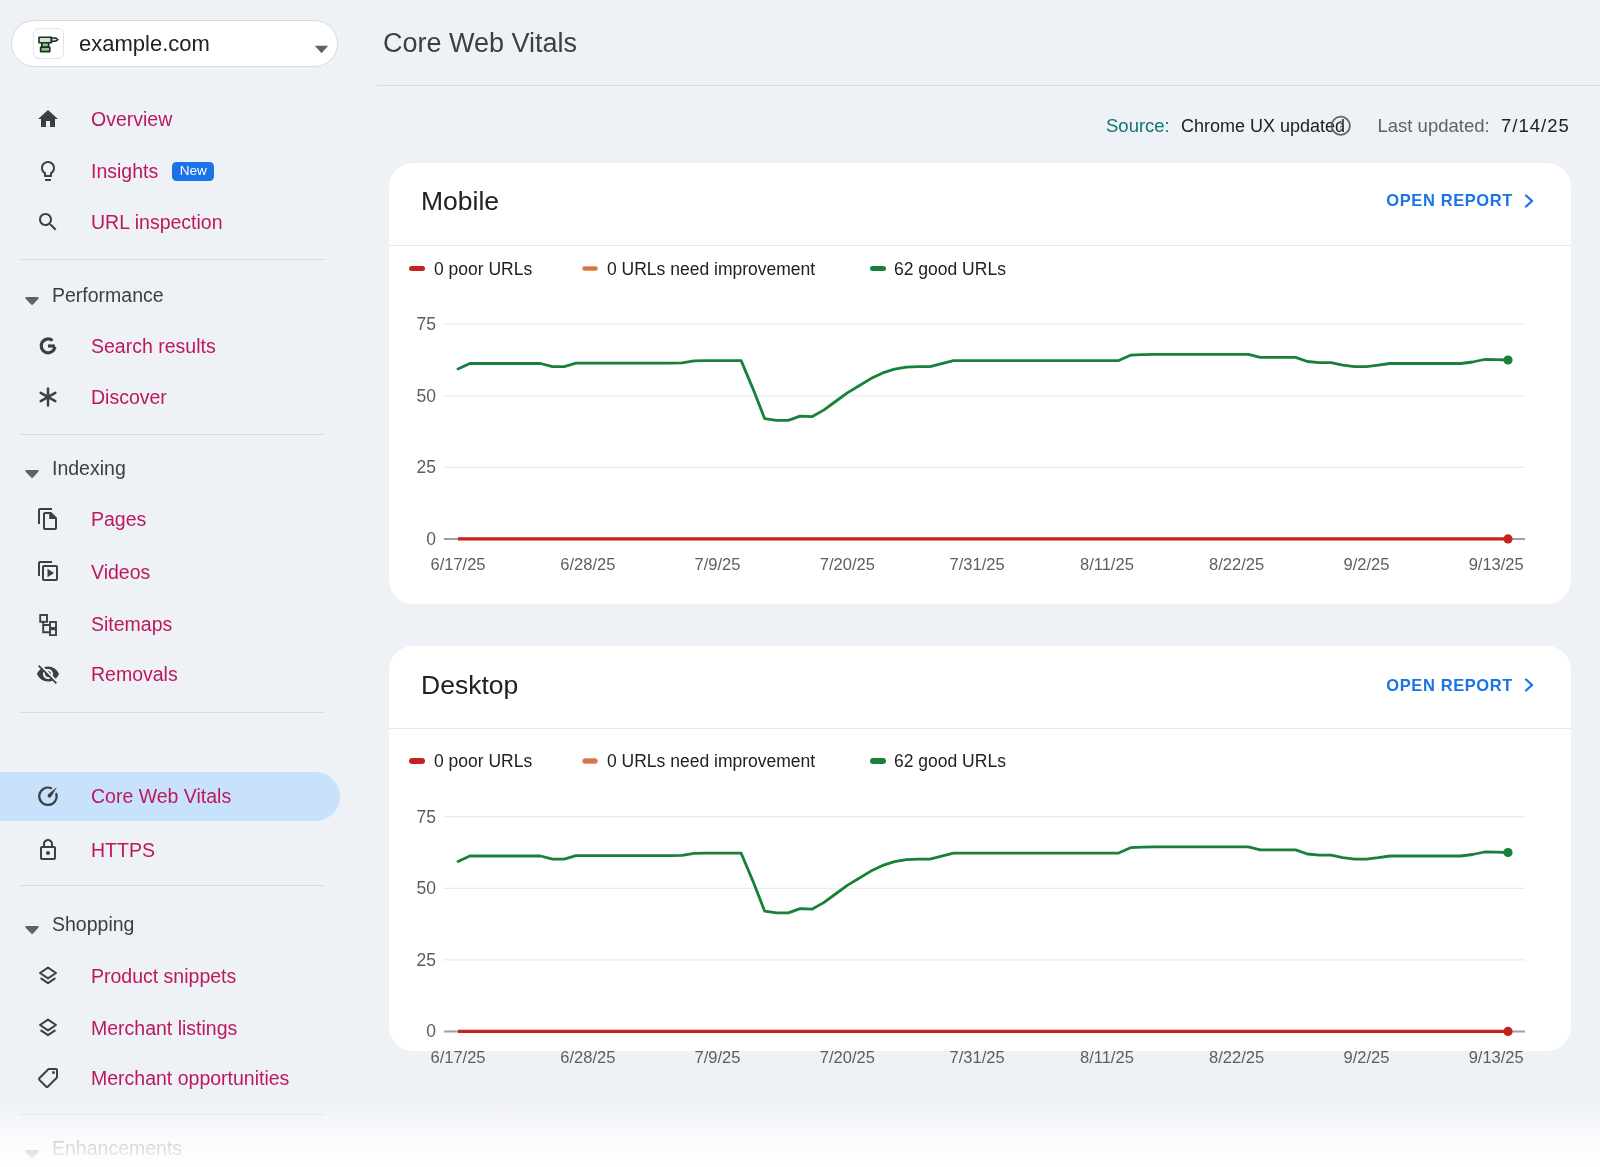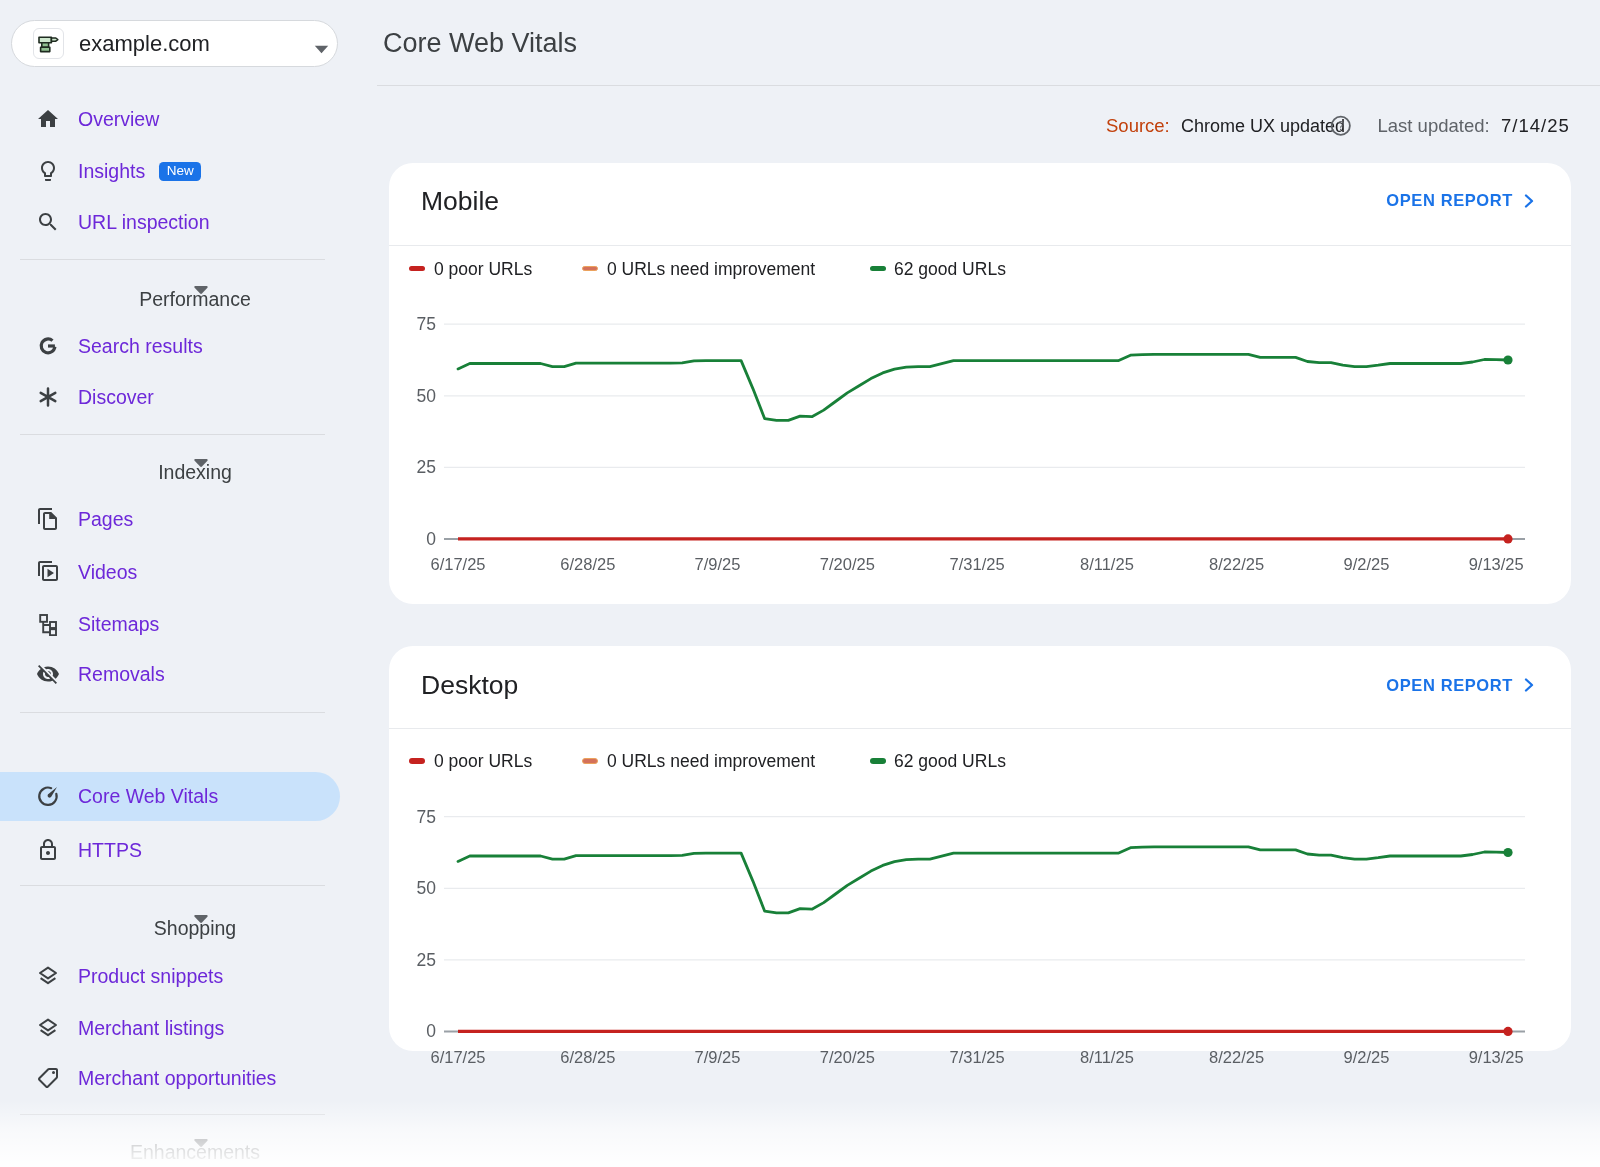--- a/index.html
+++ b/index.html
@@ -8,22 +8,22 @@
 .sidebar { position:absolute; left:0; top:0; width:377px; height:1167px; }
 .pill { position:absolute; left:11px; top:20px; width:327px; height:47px;
         background:#fff; border:1px solid #d6d9dd; border-radius:24px; }
 .favbox { position:absolute; left:21px; top:7px; width:31px; height:31px;
           background:#fff; border:1px solid #e2e4e8; border-radius:6px;
           display:flex; align-items:center; justify-content:center; }
 .pname { position:absolute; left:67px; top:11px; font-size:22px; line-height:24px; color:#202124; }
 .caret { position:absolute; left:302px; top:19px; }
 .nrow { position:absolute; left:0; width:377px; height:52px; display:flex; align-items:center; }
 .nic  { margin-left:36px; width:24px; height:24px; }
-.nlab { margin-left:18px; font-size:19.5px; color:#6d28d9; }
-.hrow { position:absolute; left:0; width:377px; height:30px; display:flex; align-items:center;flex-direction:column; }
+.nlab { margin-left:31px; font-size:19.5px; color:#be185d; }
+.hrow { position:absolute; left:0; width:377px; height:30px; display:flex; align-items:center; }
 .htri { margin-left:25px; width:14px; height:8px; }
 .hlab { margin-left:13px; font-size:19.5px; color:#3c4043; }
 .sdiv { position:absolute; left:20px; width:305px; height:1px; background:#dadce0; }
 .selpill { position:absolute; left:0; top:772px; width:340px; height:49px;
            background:#c9e2fb; border-radius:0 24.5px 24.5px 0; }
 .card { position:absolute; left:389px; width:1182px; background:#fff; border-radius:24px; }
 .chart text { font-family:"Liberation Sans",sans-serif; }
 
 </style></head><body>
 <div class="sidebar">
@@ -167,21 +167,21 @@
 <div class="sdiv" style="top:1114px"></div>
 <div class="hrow" style="top:1133px">
       <div class="htri"><svg width="14" height="8" viewBox="0 0 14 8" fill="#5f6368">
           <path d="M1.4 0h11.2c.9 0 1.4 1 .8 1.7L8 7.6c-.5.5-1.4.5-1.9 0L.6 1.7C0 1 .4 0 1.4 0z"></path>
         </svg></div>
       <div class="hlab" style="color:#5f6368">Enhancements</div>
     </div>
 </div>
 <div style="position:absolute;left:383px;top:25px;font-size:27px;line-height:36px;color:#3c4043">Core Web Vitals</div>
 <div style="position:absolute;left:377px;top:85px;width:1223px;height:1px;background:#dadce0"></div>
-<div style="position:absolute;left:1106px;top:115px;height:22px;line-height:22px;font-size:18.5px;color:#c2410c">Source:</div>
+<div style="position:absolute;left:1106px;top:115px;height:22px;line-height:22px;font-size:18.5px;color:#0f766e">Source:</div>
 <div style="position:absolute;left:1181px;top:115px;height:22px;line-height:22px;font-size:18px;color:#202124">Chrome UX updated</div>
 <svg width="21.5" height="21.5" viewBox="0 0 24 24" fill="none" style="position:absolute;left:1330px;top:114.5px">
     <circle cx="12" cy="12" r="10.2" stroke="#5f6368" stroke-width="2"></circle>
     <text x="12" y="17.2" text-anchor="middle" font-size="14.5" fill="#5f6368" font-family="Liberation Sans">?</text>
   </svg>
 <div style="position:absolute;left:1377.5px;top:115px;height:22px;line-height:22px;font-size:18.5px;color:#5f6368">Last updated:</div>
 <div style="position:absolute;left:1501px;top:115px;height:22px;line-height:22px;font-size:18.5px;letter-spacing:1px;color:#202124">7/14/25</div>
 <div class="card" style="top:162.5px;height:441.5px">
     <div style="position:absolute;left:32px;top:18.0px;font-size:26.5px;line-height:40px;color:#202124">Mobile</div>
     <div style="position:absolute;right:35px;top:27.0px;display:flex;align-items:center;height:22px;white-space:nowrap">

